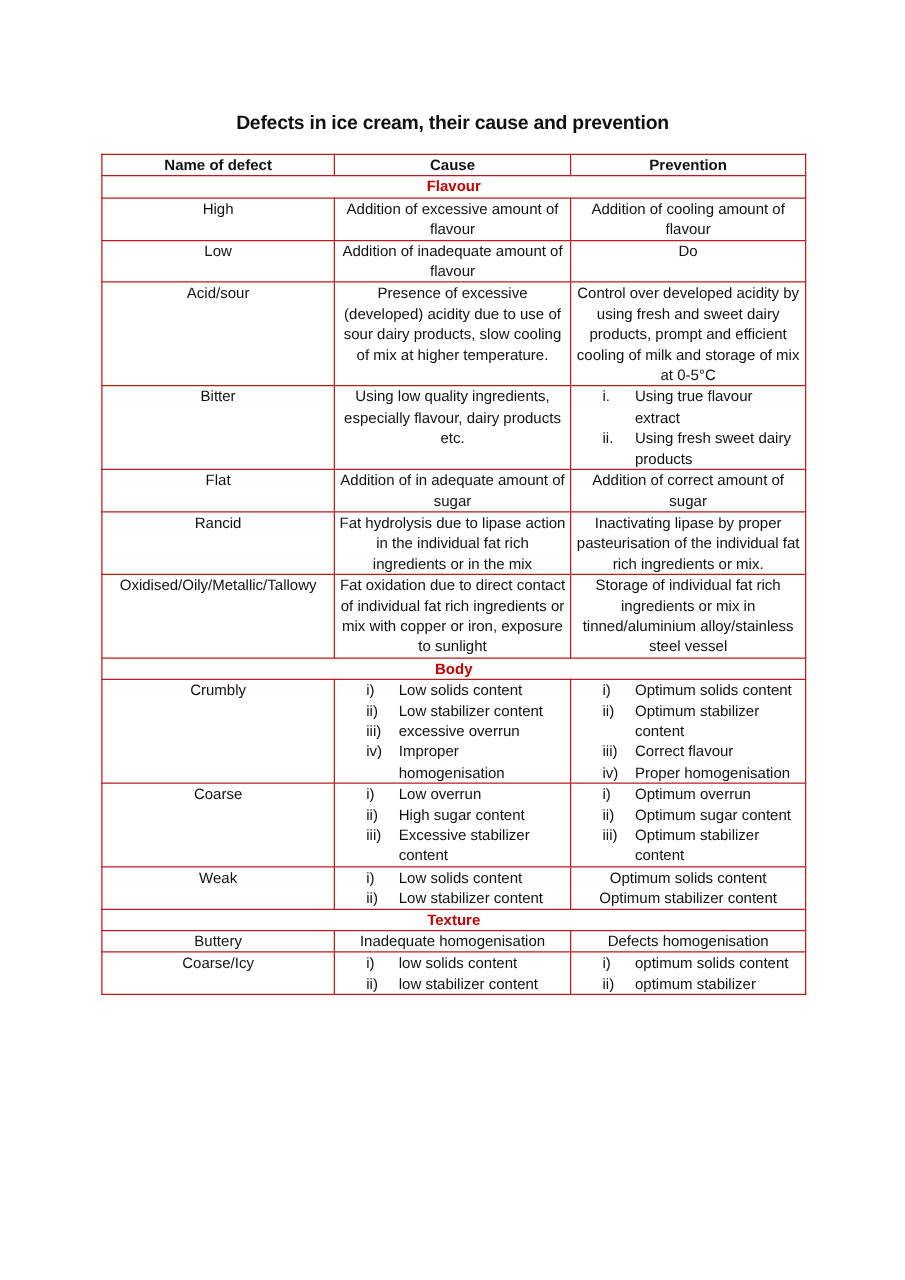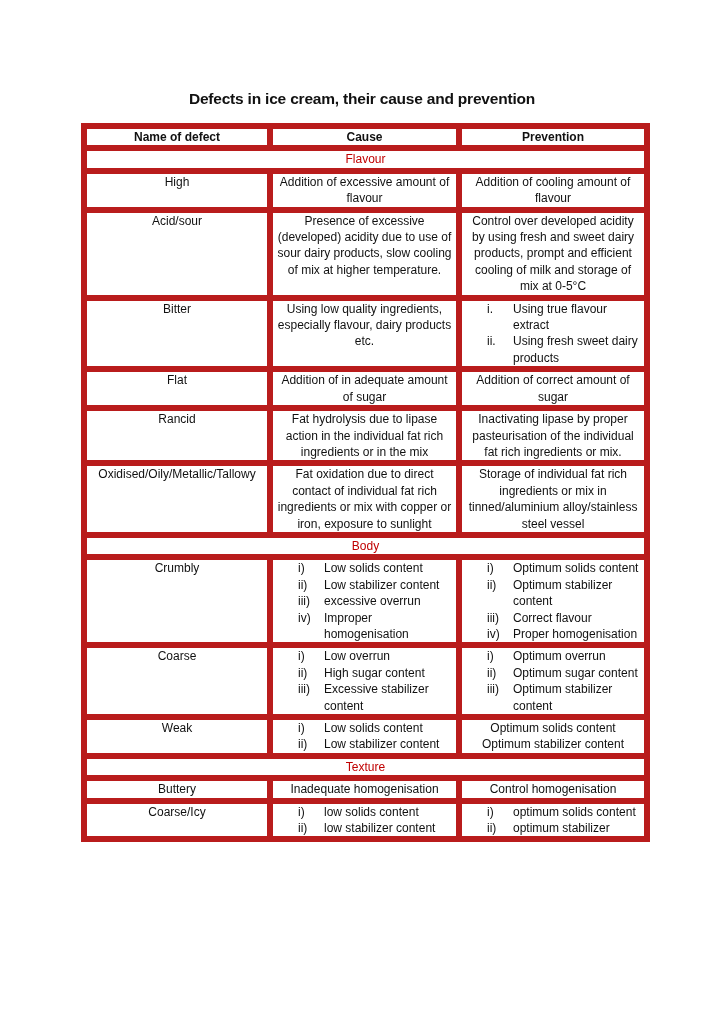--- a/index.html
+++ b/index.html
@@ -1,22 +1,22 @@
 <!DOCTYPE html>
 <html><head>
 <meta charset="utf-8">
 <style>
   html, body { margin:0; padding:0; background:#ffffff; }
   body { width:724px; height:1024px; position:relative; font-family:"Liberation Sans", sans-serif; color:#111; }
   .title { position:absolute; top:90px; left:0; width:724px; text-align:center; font-weight:bold; font-size:15.5px; letter-spacing:-0.2px; }
   table.defects { position:absolute; top:123px; left:81px; width:563px; border-collapse:collapse; table-layout:fixed; font-size:12px; line-height:16.4px; }
-  table.defects td, table.defects th { border:6px solid #b91c1c; padding:0 3px; vertical-align:top; text-align:center; }
+  table.defects td, table.defects th { border:1px solid #b91c1c; padding:0 3px; vertical-align:top; text-align:center; }
   table.defects th { font-weight:bold; height:16px; }
   col.c1 { width:186px; } col.c2 { width:189px; } col.c3 { width:188px; }
-  .section td { color:#c00000; font-weight:normal; height:16px; }
+  .section td { color:#c00000; font-weight:bold; height:16px; }
   .list { text-align:left; margin:0; padding:0; list-style:none; }
   .list li { display:flex; }
   .list .num { width:48px; flex:none; padding-left:22px; box-sizing:border-box; }
   .list .txt { flex:1; }
   .plain-lines div { text-align:center; }
   .noborder-top td { border-top:none;margin-top:12px; }
 </style>
 </head>
 <body>
 
@@ -39,20 +39,25 @@
 
     <tr class="section">
       <td colspan="3">Flavour</td>
     </tr>
     <tr>
       <td>High</td>
       <td>Addition of excessive amount of flavour</td>
       <td>Addition of cooling amount of flavour</td>
     </tr>
     <tr>
+      <td>Low</td>
+      <td>Addition of inadequate amount of flavour</td>
+      <td>Do</td>
+    </tr>
+    <tr>
       <td>Acid/sour</td>
       <td>Presence of excessive (developed) acidity due to use of sour dairy products, slow cooling of mix at higher temperature.</td>
       <td>Control over developed acidity by using fresh and sweet dairy products, prompt and efficient cooling of milk and storage of mix at 0-5°C</td>
     </tr>
     <tr>
       <td>Bitter</td>
       <td>Using low quality ingredients, especially flavour, dairy products etc.</td>
       <td>
         <ul class="list">
           <li>
@@ -182,21 +187,21 @@
         <div>Optimum stabilizer content</div>
       </td>
     </tr>
 
     <tr class="section">
       <td colspan="3">Texture</td>
     </tr>
     <tr>
       <td>Buttery</td>
       <td>Inadequate homogenisation</td>
-      <td>Control homogenisation</td>
+      <td>Defects homogenisation</td>
     </tr>
     <tr class="noborder-top">
       <td>Coarse/Icy</td>
       <td>
         <ul class="list">
           <li>
               <span class="num">i)</span>
               <span class="txt">low solids content</span>
             </li>
           <li>

